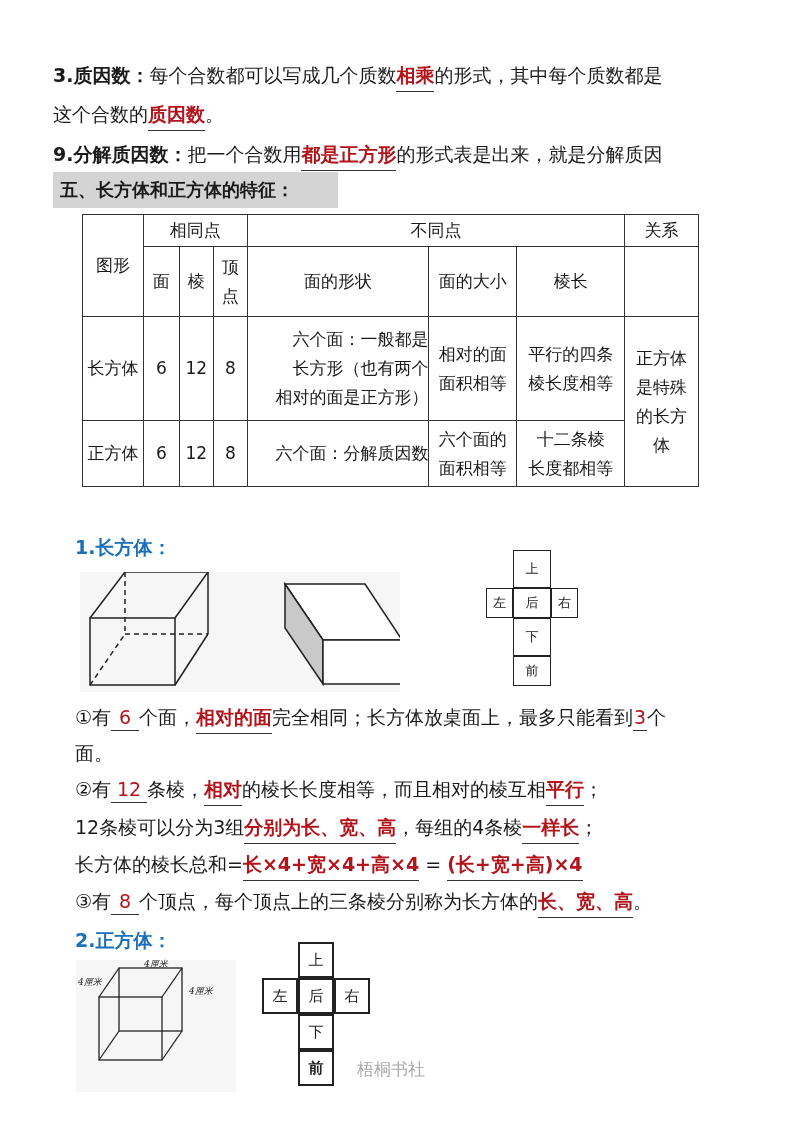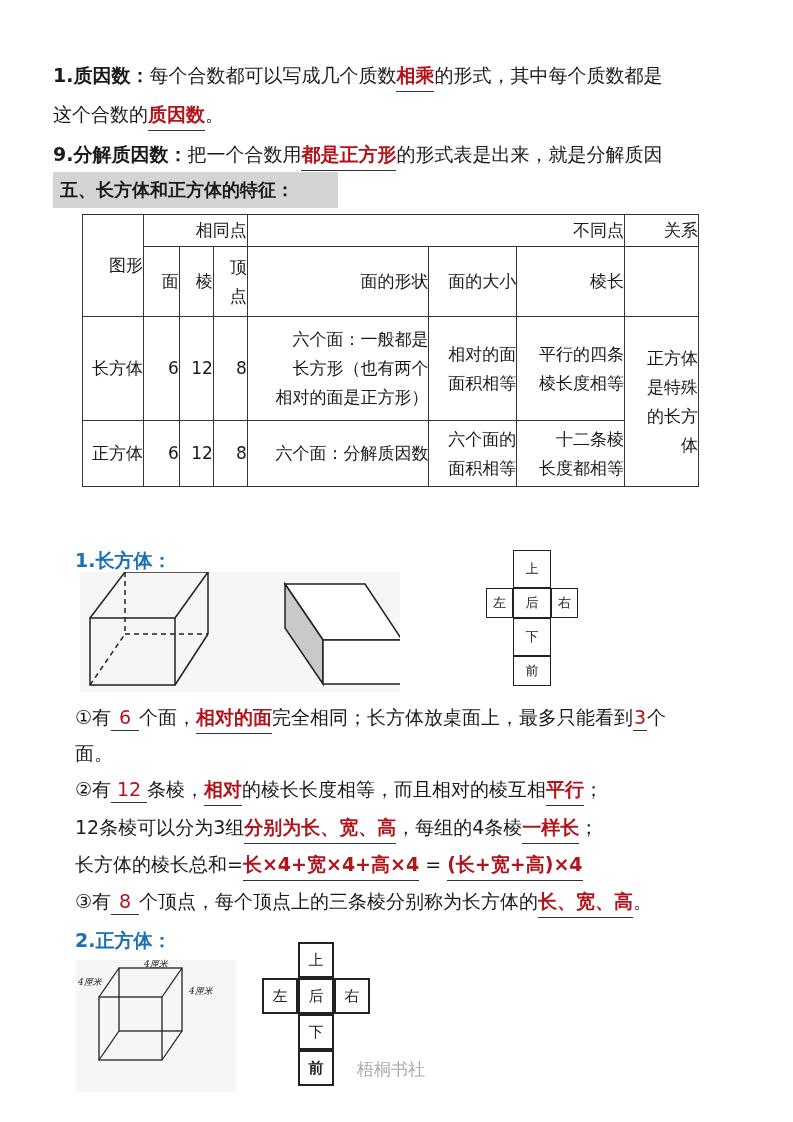--- a/index.html
+++ b/index.html
@@ -8,33 +8,33 @@
     .line { position: absolute; font-size: 19px; line-height: 26px; white-space: nowrap; letter-spacing: 0px; }
     .b { font-weight: bold; }
     .red { color: #b3141b; font-weight: bold; }
     .ul { border-bottom: 1.5px solid #333; padding-bottom: 5px; }
     .blank { display: inline-block; text-align: center; border-bottom: 1.5px solid #333; color: #b3141b; font-weight: normal; }
     .heading-box { position: absolute; left: 53px; top: 172px; width: 285px; height: 36px; background: #d4d4d4; }
     .heading-text { position: absolute; left: 60px; top: 177px; font-size: 18px; font-weight: bold; line-height: 26px; }
     .blue { color: #1a70b8; font-weight: bold; }
 
     table.feat { position: absolute; left: 82px; top: 214px; width: 617px; height: 272px; border-collapse: collapse; font-size: 17px; }
-    table.feat td { border: 1.2px solid #333; text-align: right; vertical-align: middle; line-height: 29px; padding: 0; }
+    table.feat td { border: 1.2px solid #333; text-align: center; vertical-align: middle; line-height: 29px; padding: 0; }
     table.feat td.left { text-align: right; }
 
     .fig { position: absolute; }
     .net { position: absolute; }
     .net .cell { position: absolute; border: 1.3px solid #222; display: flex; align-items: center; justify-content: center; font-family: "DejaVu Serif", serif; color: #222; }
     .watermark { position: absolute; left: 357px; top: 1058px; font-size: 17px; color: #a9a9a9; font-family: "DejaVu Serif", serif; }
   </style>
 </head>
 <body>
 
 <div class="line" style="left:53px; top:62px;">
-  <span class="b">1.质因数</span><span class="b">：</span><span>每个合数都可以写成几个质数</span><span class="red ul">相乘</span><span>的形式，其中每个质数都是</span>
+  <span class="b">3.质因数</span><span class="b">：</span><span>每个合数都可以写成几个质数</span><span class="red ul">相乘</span><span>的形式，其中每个质数都是</span>
 </div>
 <div class="line" style="left:53px; top:101px;">
   <span>这个合数的</span><span class="red ul">质因数</span><span>。</span>
 </div>
 
 <div class="line" style="left:53px; top:141px;">
   <span class="b">9.分解质因数</span><span class="b">：</span><span>把一个合数用</span><span class="red ul">都是正方形</span><span>的形式表是出来，就是分解质因</span>
 </div>
 
 <div class="heading-box"></div>
@@ -82,21 +82,21 @@
     <td>6</td>
     <td>12</td>
     <td>8</td>
     <td class="left">六个面：分解质因数</td>
     <td><span>六个面的</span><br><span>面积相等</span></td>
     <td><span>十二条棱</span><br><span>长度都相等</span></td>
   </tr>
 </tbody>
   </table>
 
-<div class="line blue" style="left:75px; top:547px;">1.长方体：</div>
+<div class="line blue" style="left:75px; top:534px;">1.长方体：</div>
 
 <svg class="fig" style="left:80px; top:572px;" width="320" height="120">
   <rect x="0" y="0" width="320" height="120" fill="#f6f6f6"></rect>
 
   <g stroke="#222" stroke-width="1.5" fill="none">
     <rect x="10" y="46" width="85" height="67"></rect>
     <line x1="10" y1="46" x2="45" y2="0"></line>
     <line x1="45" y1="0" x2="128" y2="0"></line>
     <line x1="95" y1="46" x2="128" y2="0"></line>
     <line x1="128" y1="0" x2="128" y2="62"></line>

